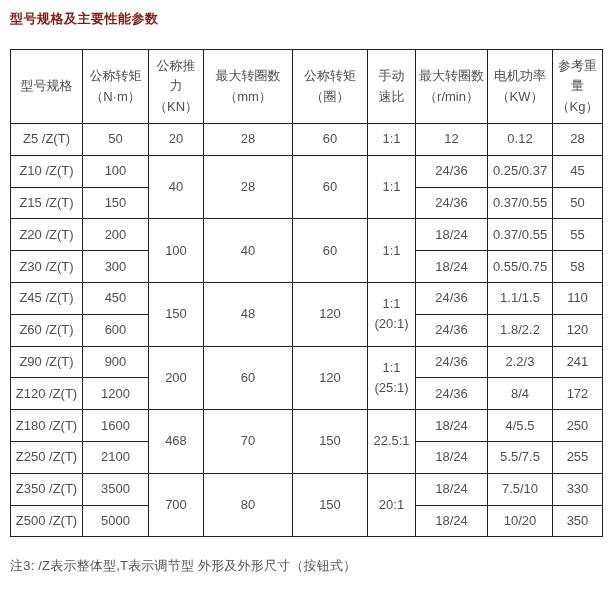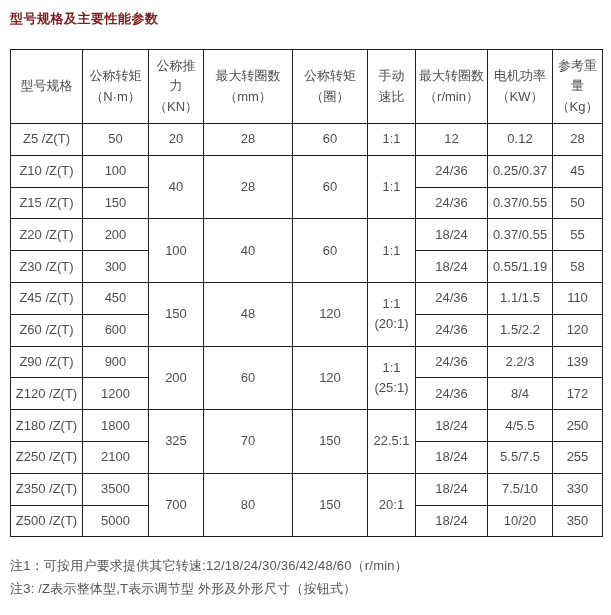--- a/index.html
+++ b/index.html
@@ -128,65 +128,65 @@
       <td rowspan="2">60</td>
       <td rowspan="2">1:1</td>
       <td>18/24</td>
       <td>0.37/0.55</td>
       <td>55</td>
     </tr>
     <tr>
       <td>Z30 /Z(T)</td>
       <td>300</td>
       <td>18/24</td>
-      <td>0.55/1.19</td>
+      <td>0.55/0.75</td>
       <td>58</td>
     </tr>
     <tr>
       <td>Z45 /Z(T)</td>
       <td>450</td>
       <td rowspan="2">150</td>
       <td rowspan="2">48</td>
       <td rowspan="2">120</td>
       <td rowspan="2">1:1
 (20:1)</td>
       <td>24/36</td>
       <td>1.1/1.5</td>
       <td>110</td>
     </tr>
     <tr>
       <td>Z60 /Z(T)</td>
       <td>600</td>
       <td>24/36</td>
-      <td>1.5/2.2</td>
+      <td>1.8/2.2</td>
       <td>120</td>
     </tr>
     <tr>
       <td>Z90 /Z(T)</td>
       <td>900</td>
       <td rowspan="2">200</td>
       <td rowspan="2">60</td>
       <td rowspan="2">120</td>
       <td rowspan="2">1:1
 (25:1)</td>
       <td>24/36</td>
       <td>2.2/3</td>
-      <td>139</td>
+      <td>241</td>
     </tr>
     <tr>
       <td>Z120 /Z(T)</td>
       <td>1200</td>
       <td>24/36</td>
       <td>8/4</td>
       <td>172</td>
     </tr>
     <tr>
       <td>Z180 /Z(T)</td>
-      <td>1800</td>
-      <td rowspan="2">325</td>
+      <td>1600</td>
+      <td rowspan="2">468</td>
       <td rowspan="2">70</td>
       <td rowspan="2">150</td>
       <td rowspan="2">22.5:1</td>
       <td>18/24</td>
       <td>4/5.5</td>
       <td>250</td>
     </tr>
     <tr>
       <td>Z250 /Z(T)</td>
       <td>2100</td>
@@ -209,15 +209,14 @@
       <td>Z500 /Z(T)</td>
       <td>5000</td>
       <td>18/24</td>
       <td>10/20</td>
       <td>350</td>
     </tr>
   </tbody>
 </table>
 
 <div class="notes">
-  <div class="note-line">注1：可按用户要求提供其它转速:12/18/24/30/36/42/48/60（r/min）</div>
   <div class="note-line">注3: /Z表示整体型,T表示调节型 外形及外形尺寸（按钮式）</div>
 </div>
 
 </body></html>

